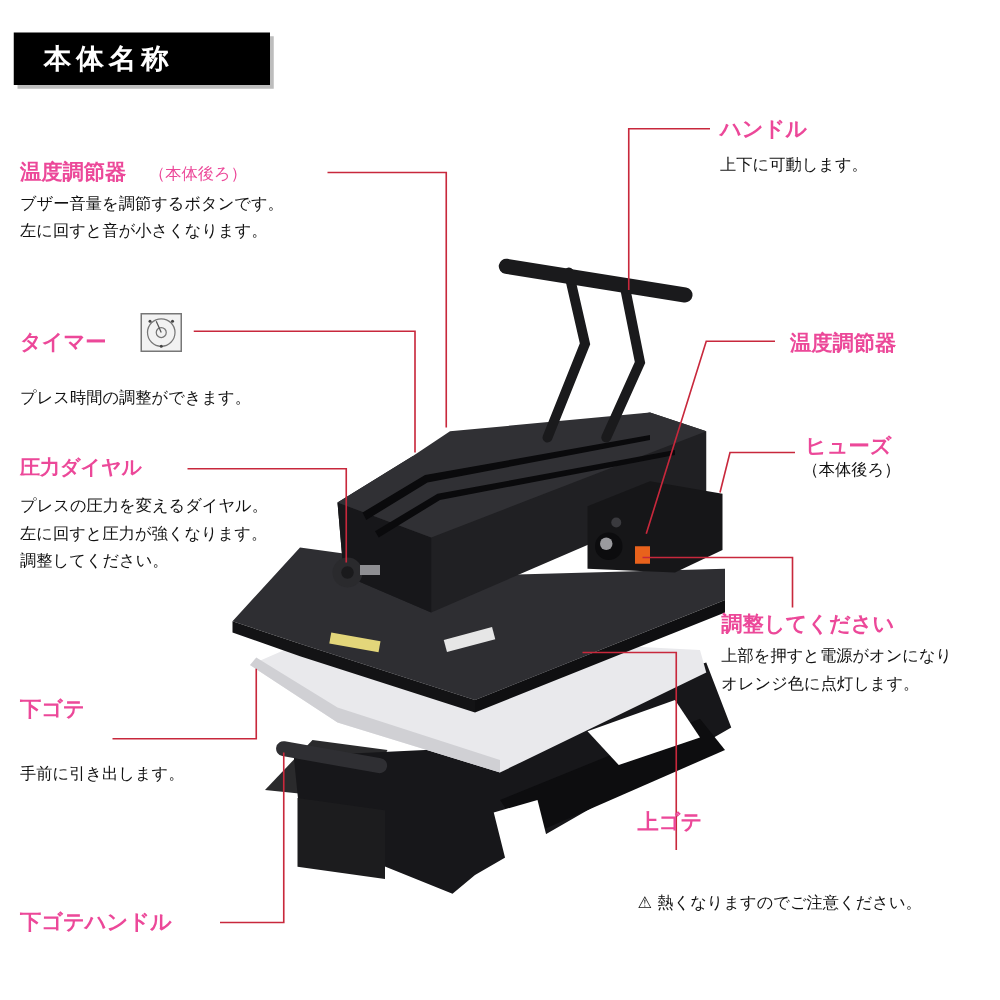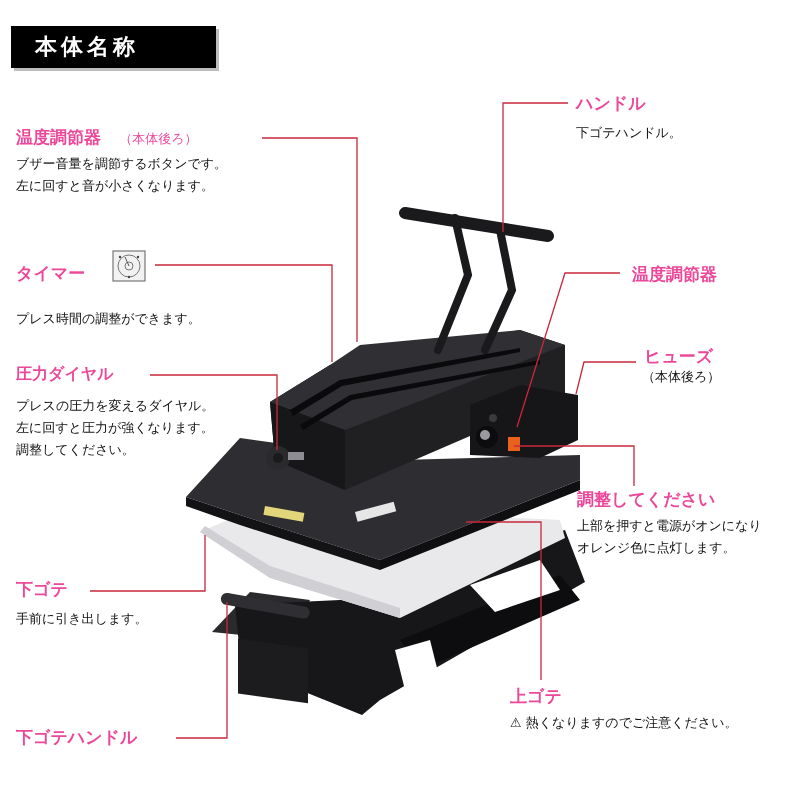--- a/index.html
+++ b/index.html
@@ -110,44 +110,44 @@
   <div>プレス時間の調整ができます。</div>
 </div>
 
 <div class="label" style="left:16px; top:364px; font-size:16px;">圧力ダイヤル</div>
 <div class="sub" style="left:16px; top:395px;">
   <div>プレスの圧力を変えるダイヤル。</div>
   <div>左に回すと圧力が強くなります。</div>
   <div>調整してください。</div>
 </div>
 
-<div class="label" style="left:16px; top:578px;text-align:right;">下ゴテ</div>
+<div class="label" style="left:16px; top:556px;text-align:right;">下ゴテ</div>
 <div class="sub" style="left:16px; top:608px;font-family:Liberation Serif, serif;">
   <div>手前に引き出します。</div>
 </div>
 
 <div class="label" style="left:16px; top:726px;">下ゴテハンドル</div>
 
 <div class="label" style="left:576px; top:92px;">ハンドル</div>
 <div class="sub" style="left:576px; top:122px;">
-  <div>下ゴテハンドル。</div>
+  <div>上下に可動します。</div>
 </div>
 
 <div class="label" style="left:632px; top:263px;">温度調節器</div>
 
 <div class="label" style="left:644px; top:345px;">ヒューズ</div>
 <div class="sub" style="left:642px; top:366px;">
   <div>（本体後ろ）</div>
 </div>
 
 <div class="label" style="left:577px; top:488px;">調整してください</div>
 <div class="sub" style="left:577px; top:515px;">
   <div>上部を押すと電源がオンになり</div>
   <div>オレンジ色に点灯します。</div>
 </div>
 
-<div class="label" style="left:510px; top:685px;">上ゴテ</div>
+<div class="label" style="left:510px; top:646px;">上ゴテ</div>
 <div class="sub" style="left:510px; top:712px;">
   <div>
     <span>⚠</span>
     <span>熱くなりますのでご注意ください。</span>
   </div>
 </div>
 
 </body></html>

